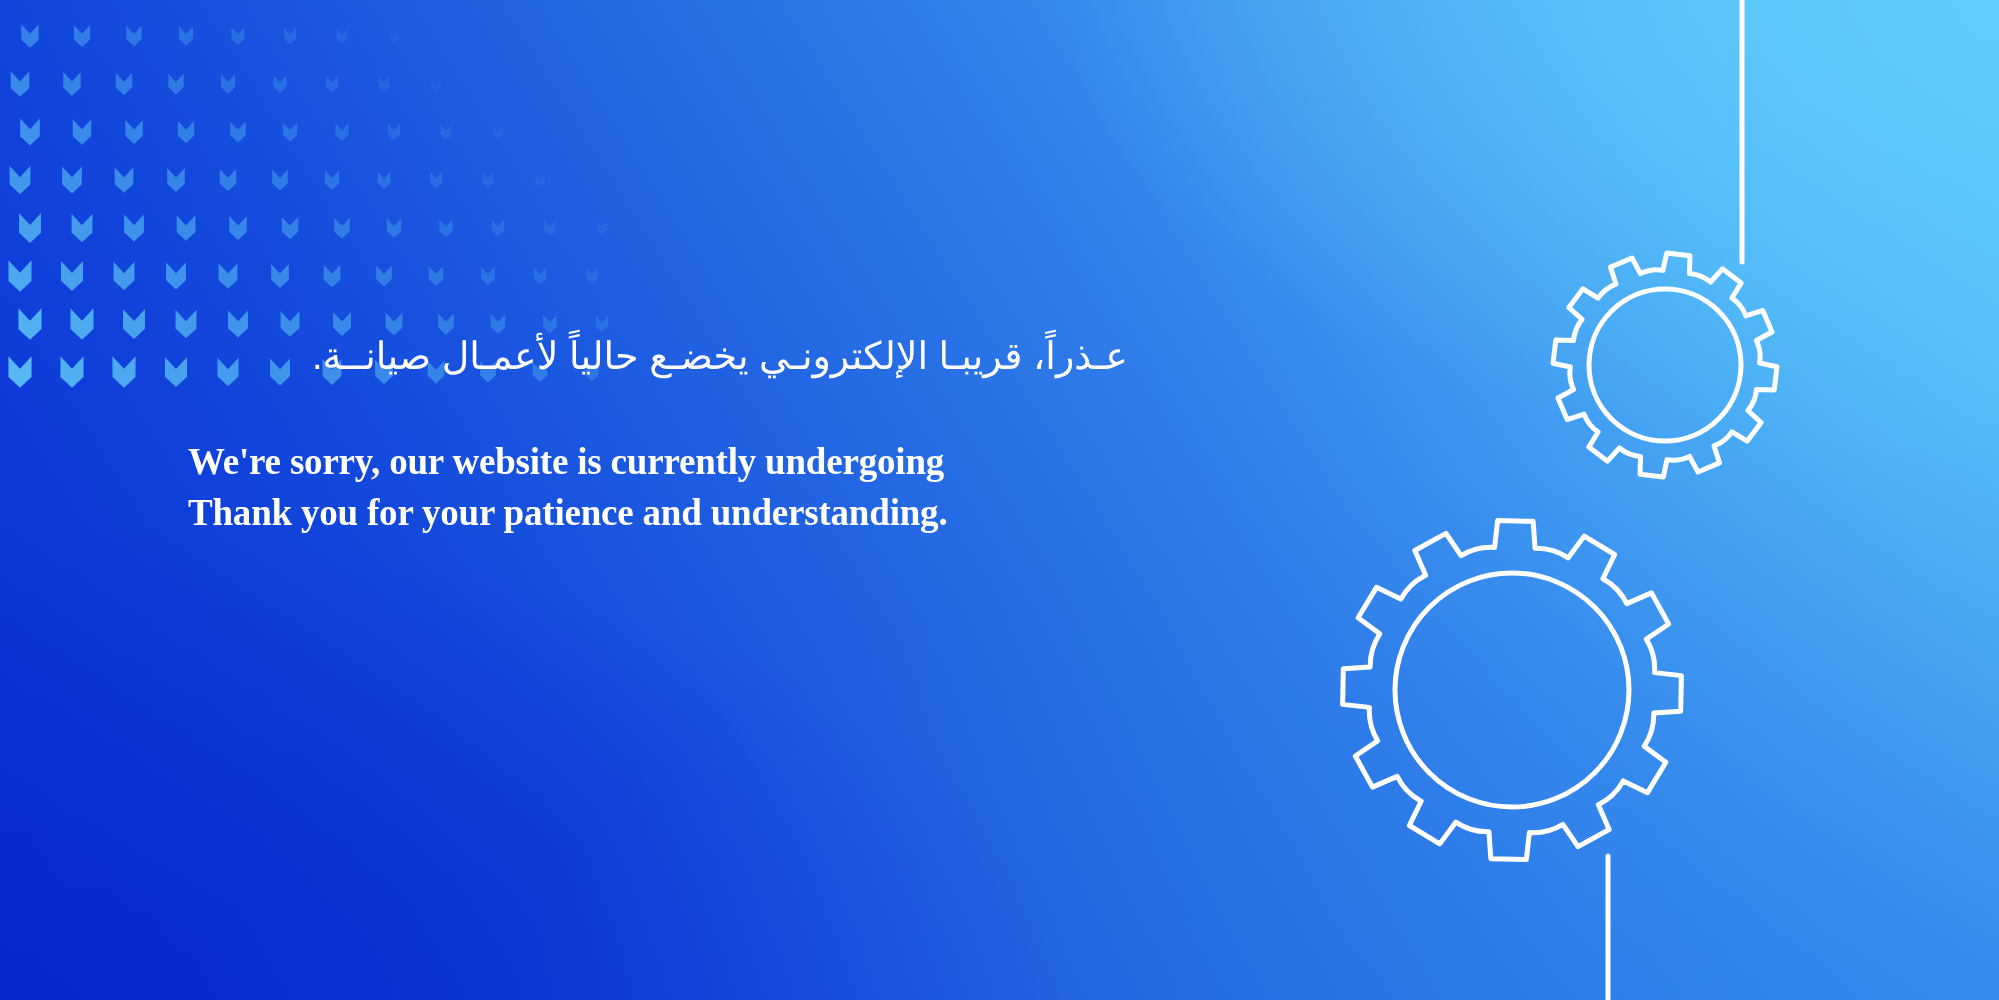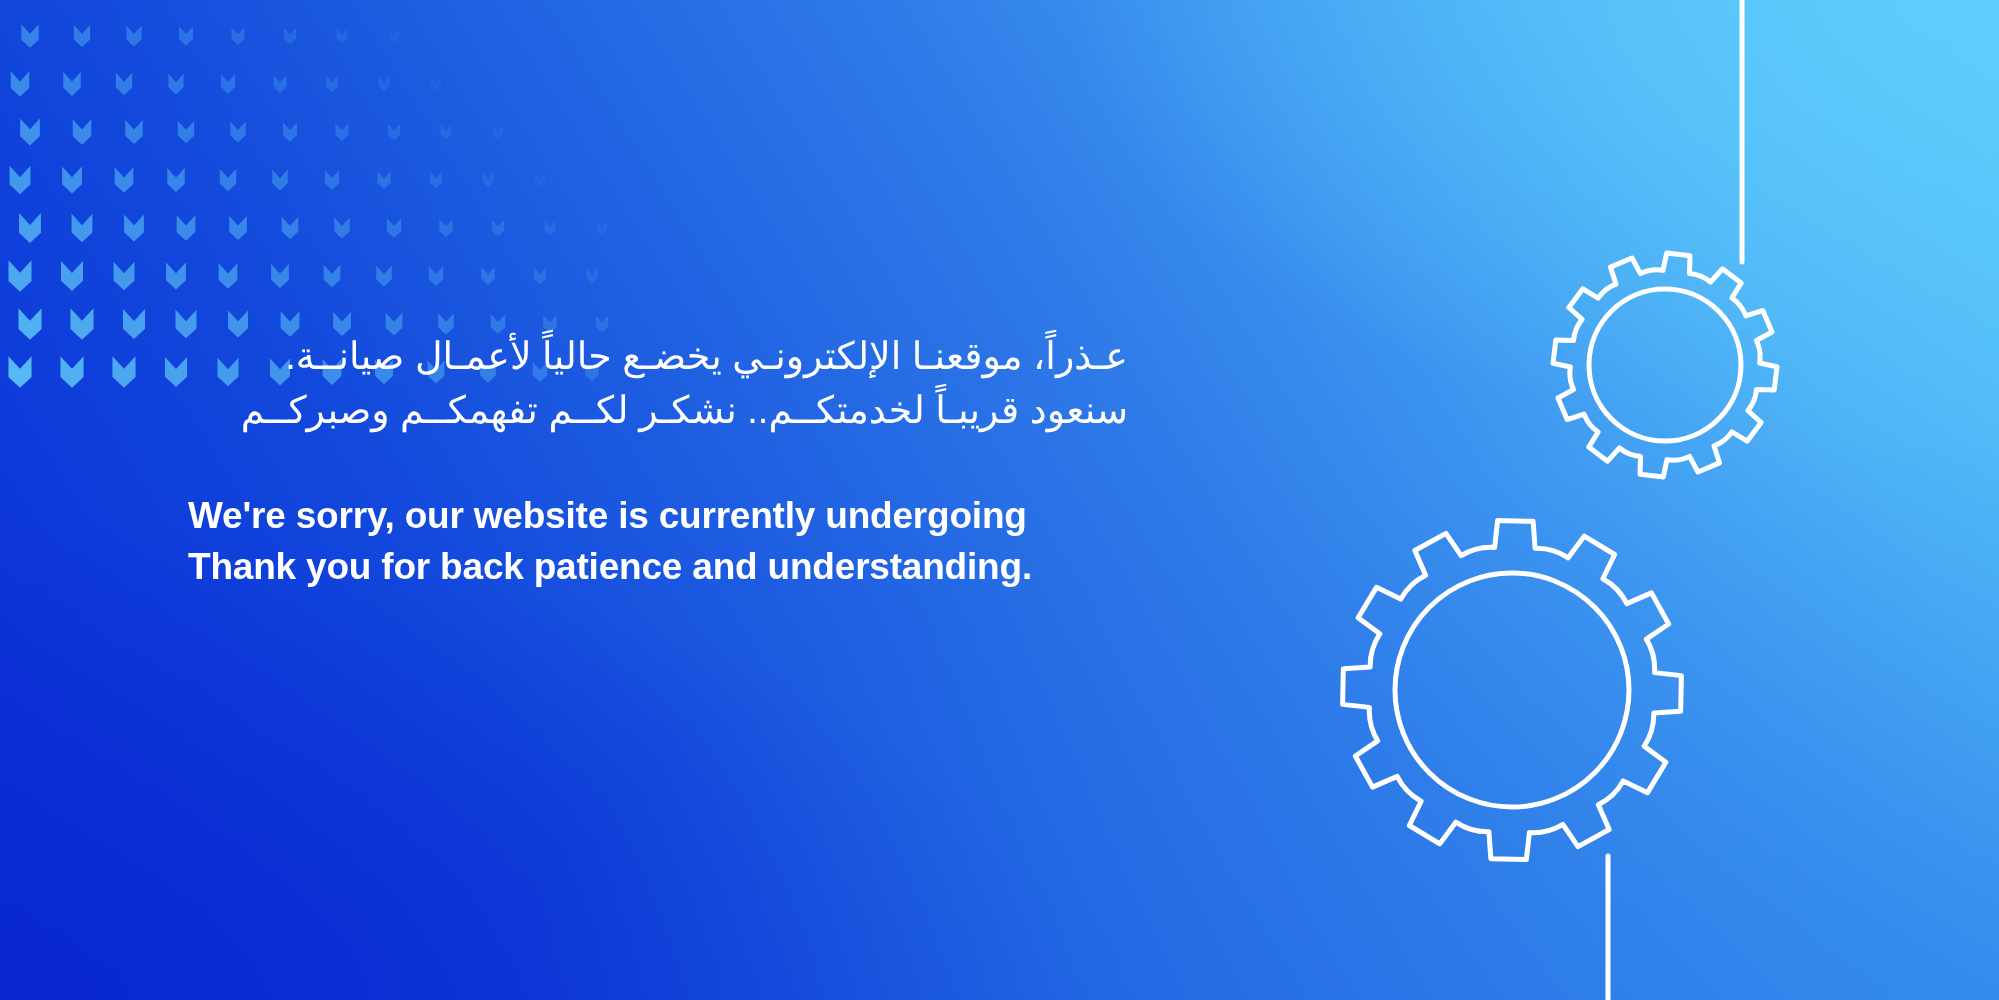--- a/index.html
+++ b/index.html
@@ -82,20 +82,21 @@
   .english-group {
     margin-top: 52px;
     color: #ffffff;
   }
   .english-line {
     font-size: 37px;
     line-height: 1.38;
     font-weight: 700;
     letter-spacing: -0.2px;
     white-space: nowrap;
+    font-family: Liberation Serif, serif;
   }
 </style>
 </head>
 <body>
 
 <div id="page">
 
   <div class="bg-gradient"></div>
   <div class="bg-gradient-overlay"></div>
 
@@ -825,24 +826,23 @@
         <path d="M 398.61 520.61 L 434.15 521.32 L 436.08 548.22 A 57.46 57.46 0 0 1 469.23 557.81 L 485.24 536.11 L 515.65 554.49 L 503.88 578.75 A 57.46 57.46 0 0 1 527.79 603.64 L 552.50 592.85 L 569.65 623.97 L 547.33 639.10 A 57.46 57.46 0 0 1 555.59 672.61 L 582.39 675.61 L 581.68 711.15 L 554.78 713.08 A 57.46 57.46 0 0 1 545.19 746.23 L 566.89 762.24 L 548.51 792.65 L 524.25 780.88 A 57.46 57.46 0 0 1 499.36 804.79 L 510.15 829.50 L 479.03 846.65 L 463.90 824.33 A 57.46 57.46 0 0 1 430.39 832.59 L 427.39 859.39 L 391.85 858.68 L 389.92 831.78 A 57.46 57.46 0 0 1 356.77 822.19 L 340.76 843.89 L 310.35 825.51 L 322.12 801.25 A 57.46 57.46 0 0 1 298.21 776.36 L 273.50 787.15 L 256.35 756.03 L 278.67 740.90 A 57.46 57.46 0 0 1 270.41 707.39 L 243.61 704.39 L 244.32 668.85 L 271.22 666.92 A 57.46 57.46 0 0 1 280.81 633.77 L 259.11 617.76 L 277.49 587.35 L 301.75 599.12 A 57.46 57.46 0 0 1 326.64 575.21 L 315.85 550.50 L 346.97 533.35 L 362.10 555.67 A 57.46 57.46 0 0 1 395.61 547.41 Z" fill="none" stroke="#ffffff" stroke-width="5" stroke-linejoin="round" stroke-linecap="round"></path>
         <circle cx="413" cy="690" r="117" fill="none" stroke="#ffffff" stroke-width="5"></circle>
         <path d="M 643 0 L 643 262" fill="none" stroke="#ffffff" stroke-width="5" stroke-linecap="round"></path>
         <path d="M 509 856 L 509 1000" fill="none" stroke="#ffffff" stroke-width="5" stroke-linecap="round"></path>
       </svg>
   </div>
 
   <div class="message-block">
 
     <div class="arabic-group" lang="ar" dir="rtl">
-      <div class="arabic-line">عـذراً، موقعنـا الإلكترونـي يخضـع حالياً لأعمـال صيانــة.</div>
-      <div class="arabic-line">سنعود قريبـاً لخدمتكــم.. نشكـر لكــم تفهمكــم وصبركــم</div>
+      <div class="arabic-line">عـذراً، قريبـا الإلكترونـي يخضـع حالياً لأعمـال صيانــة.</div>
     </div>
 
     <div class="english-group" lang="en" dir="ltr">
       <div class="english-line">We're sorry, our website is currently undergoing</div>
-      <div class="english-line">Thank you for back patience and understanding.</div>
+      <div class="english-line">Thank you for your patience and understanding.</div>
     </div>
 
   </div>
 
 </div>
 
 </body></html>

